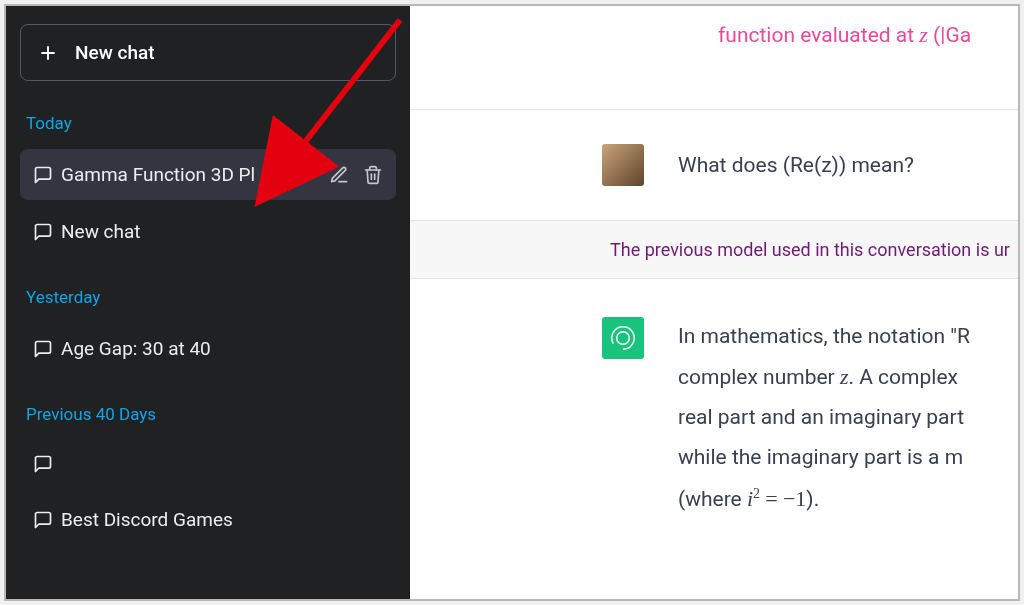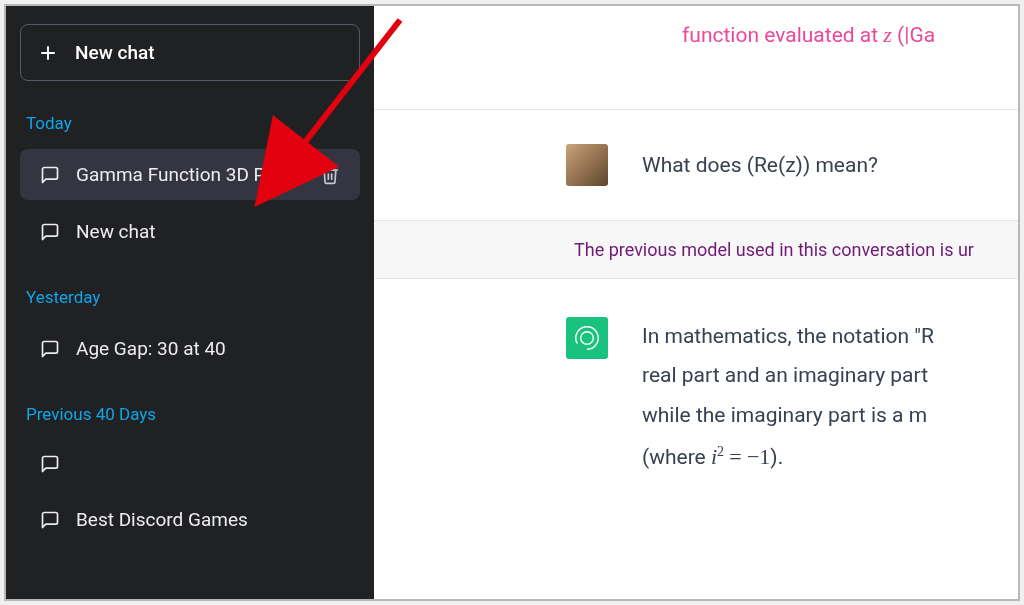--- a/index.html
+++ b/index.html
@@ -13,21 +13,21 @@
   }
   .frame {
     position: absolute;
     top: 4px; left: 4px; right: 4px; bottom: 4px;
     border: 2px solid #b8b8b8;
     display: flex;
     background: #fff;
     overflow: hidden;
   }
   .sidebar {
-    width: 368px;
+    width: 404px;
     background: #202123;
     color: #ececf1;
     padding: 18px 14px;
     flex-shrink: 0;
     display: flex;
     flex-direction: column;
     gap: 6px;
   }
   .new-chat-btn {
     display: flex;
@@ -47,22 +47,22 @@
     stroke: #fff;
   }
   .section-label {
     color: #0ea5e9;
     font-size: 17px;
     padding: 8px 6px 10px 6px;
   }
   .chat-item {
     display: flex;
     align-items: center;
-    gap: 16px;
-    padding: 14px 20px;
+    gap: 8px;
+    padding: 14px 13px;
     border-radius: 8px;
     font-size: 19px;
     color: #ececf1;
     cursor: pointer;
     position: relative;
     white-space: nowrap;
   }
   .chat-item.active {
     background: #343541;
   }
@@ -257,20 +257,23 @@
             <path d="M20 4 a16 16 0 0 1 13.86 8"></path>
             <path d="M33.86 28 a16 16 0 0 1 -13.86 8"></path>
             <path d="M6.14 28 a16 16 0 0 1 0 -16"></path>
             <path d="M20 4 a16 16 0 0 0 -13.86 8"></path>
             <path d="M33.86 12 a16 16 0 0 1 0 16"></path>
             <path d="M6.14 12 a16 16 0 0 0 13.86 -8" opacity="0"></path>
           </svg>
       </div>
       <div class="assist-text">
         <div>In mathematics, the notation "R</div>
+        <div>
+          <span>complex number </span><span class="mi">z</span><span>. A complex</span>
+        </div>
         <div>real part and an imaginary part</div>
         <div>while the imaginary part is a m</div>
         <div>
           <span>(where </span><span class="mi">i</span><span class="sup">2</span>&nbsp;<span class="mn">=</span>&nbsp;<span class="mn">−</span><span class="mn">1</span><span>).</span>
         </div>
       </div>
     </div>
   </div>
 </div>
 

